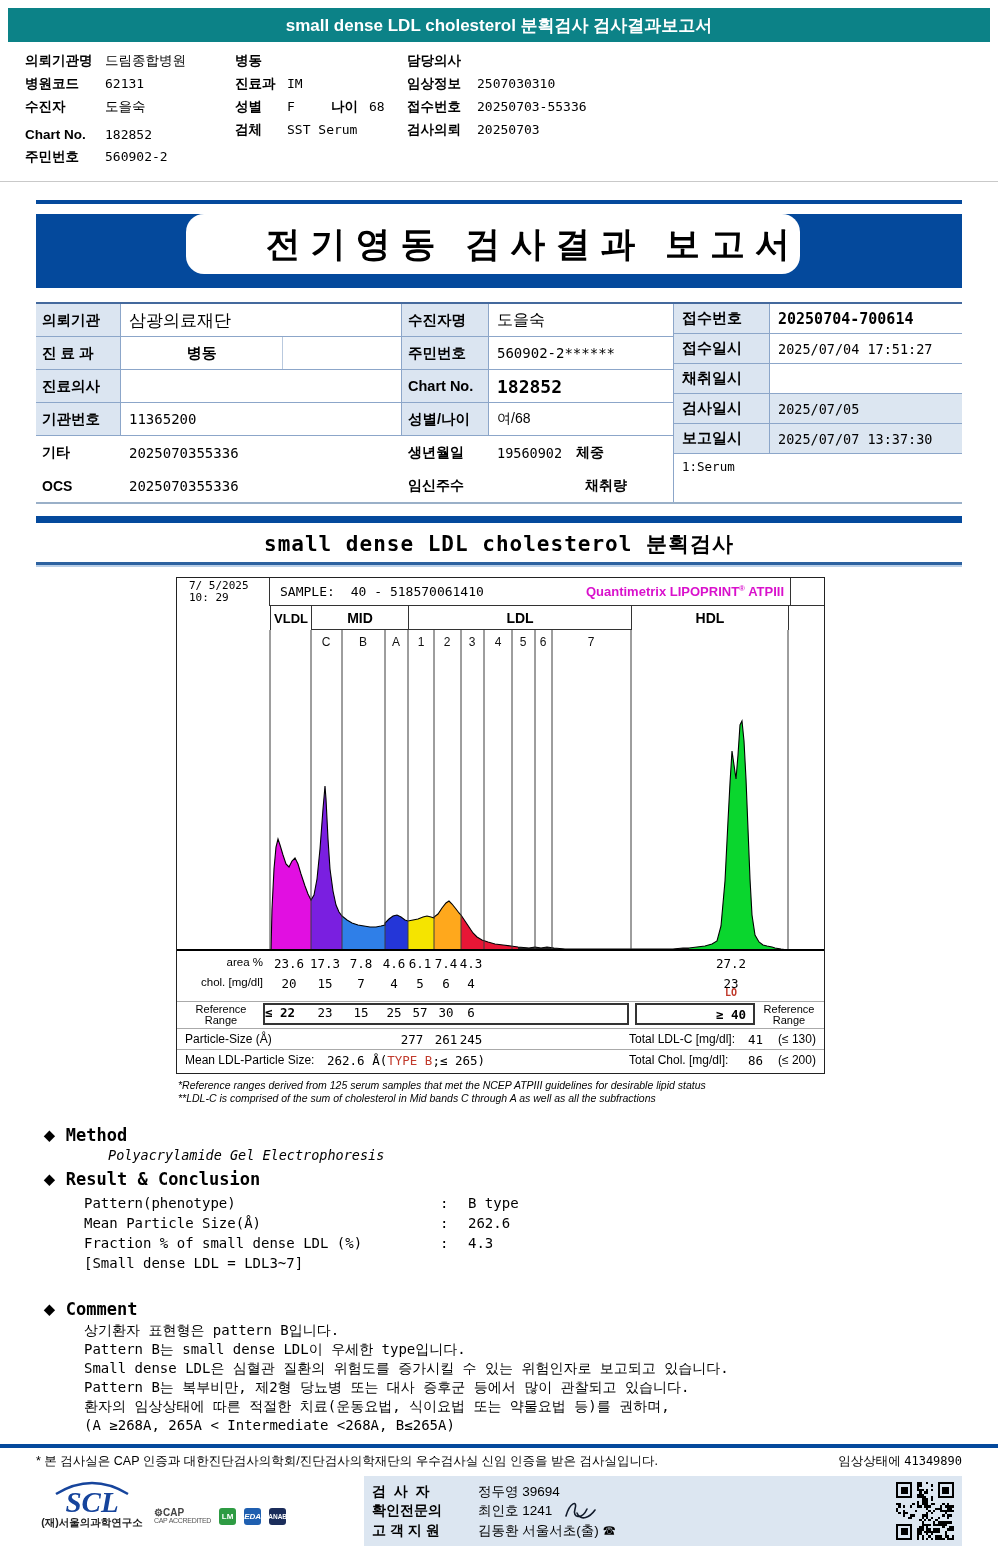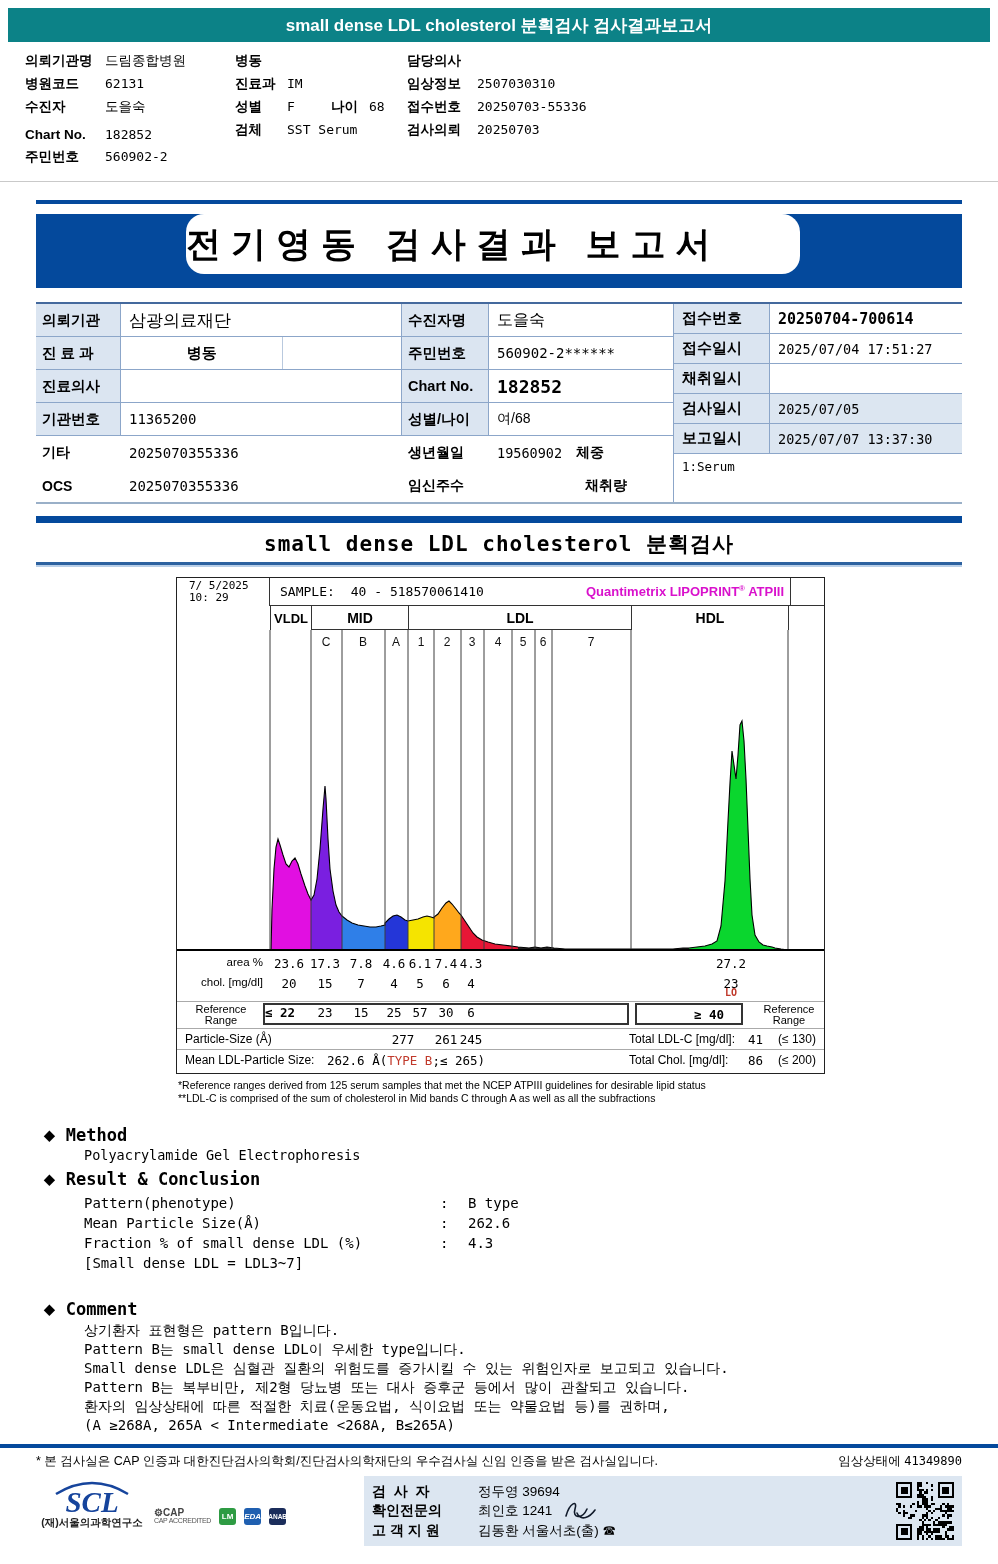--- a/index.html
+++ b/index.html
@@ -18,21 +18,21 @@
   .icol1 .ilab{width:80px}.icol2 .ilab{width:52px}.icol3 .ilab{width:70px}
   .ilab2{font-weight:bold;font-size:13.5px;width:38px;}
   .ival{font-family:"DejaVu Sans Mono",monospace;font-size:13px;}
   .ival.w{width:44px;}
 
   .line-blue{height:4px;background:#04499c;margin:18px 36px 0;}
 
   
   .banner{position:relative;height:74px;background:#04499c;margin:10px 36px 0;}
   .banner-inner{position:absolute;left:150px;right:162px;top:0;bottom:14px;background:#fff;
-                border-radius:18px;display:flex;align-items:center;justify-content:flex-start;}
+                border-radius:18px;display:flex;align-items:center;justify-content:flex-end;}
   .banner-title{font-size:35px;font-weight:bold;letter-spacing:10px;white-space:nowrap;}
 
   
   .mtable{display:flex;margin:14px 36px 0;border-top:2px solid #44699d;border-bottom:2px solid #9ab0c8;}
   .lt{width:637px;}
   .ltrow{display:flex;height:33px;border-bottom:1px solid #8ca6c9;box-sizing:border-box;}
   .ltrow.plain{border-bottom:none;}
   .lc{background:#dbe5f1;border-right:1px solid #8ca6c9;width:85px;display:flex;align-items:center;
       padding-left:6px;font-weight:bold;font-size:14.5px;box-sizing:border-box;}
   .lv1{width:281px;border-right:1px solid #8ca6c9;display:flex;align-items:center;
@@ -88,41 +88,41 @@
   .srow{position:relative;font-family:"DejaVu Sans Mono",monospace;font-size:12.5px;}
   .r1{height:20px}.r2{height:28px}.r3{height:26px;border-top:1px solid #aaa}
   .r4{height:20px;border-top:1px solid #aaa}.r5{height:23px;border-top:1px solid #aaa}
   .slabel{position:absolute;left:2px;width:84px;text-align:right;
           font-family:"Liberation Sans",sans-serif;font-size:11.5px;top:3px;}
   .slabel3{position:absolute;left:2px;width:84px;text-align:center;
            font-family:"Liberation Sans",sans-serif;font-size:11px;line-height:11px;top:2px;}
   .sv{position:absolute;width:46px;text-align:center;top:3px;}
   .lo{position:absolute;top:14px;color:#c0392b;font-size:10px;font-weight:bold;width:46px;text-align:center;}
   .refbox1{position:absolute;left:86px;width:366px;top:1px;height:22px;border:2px solid #333;box-sizing:border-box;}
-  .refbox2{position:absolute;left:458px;width:108px;top:1px;height:22px;border:2px solid #333;
+  .refbox2{position:absolute;left:458px;width:120px;top:1px;height:22px;border:2px solid #333;
            box-sizing:border-box;display:flex;align-items:center;justify-content:flex-end;
-           padding-right:17px;font-weight:bold;}
+           padding-right:7px;font-weight:bold;}
   .refR{position:absolute;left:578px;width:68px;text-align:center;top:2px;
         font-family:"Liberation Sans",sans-serif;font-size:11px;line-height:11px;}
   .slabel4{position:absolute;left:8px;top:3px;font-family:"Liberation Sans",sans-serif;font-size:12px;}
   .tlab{position:absolute;left:452px;top:3px;font-family:"Liberation Sans",sans-serif;font-size:12px;}
   .tval{position:absolute;left:556px;width:30px;text-align:right;top:3px;}
   .tref{position:absolute;left:594px;width:52px;text-align:center;top:3px;
         font-family:"Liberation Sans",sans-serif;font-size:12px;}
   .meanv{position:absolute;left:150px;top:3px;}
   .red{color:#c0392b;}
 
-  .fnotes{margin:5px 0 4px 178px;font-size:10.5px;line-height:13px;}
+  .fnotes{margin:5px 0 4px 178px;font-size:10.5px;line-height:13px;font-style:italic;}
 
   
   .shead{display:flex;align-items:center;gap:11px;margin:20px 0 0 44px;
          font-family:"DejaVu Sans Mono",monospace;font-weight:bold;font-size:17px;}
   .shead.tight{margin-top:6px;}
   .diamond{font-size:14px;font-family:"Liberation Sans",sans-serif;}
-  .sbody{margin-left:84px;font-family:"DejaVu Sans Mono",monospace;font-size:13.5px;margin-top:2px;}
+  .sbody{margin-left:108px;font-family:"DejaVu Sans Mono",monospace;font-size:13.5px;margin-top:2px;font-style:italic;}
   .rrow{display:flex;margin-left:84px;font-family:"DejaVu Sans Mono",monospace;font-size:14px;line-height:20px;}
   .rlab{width:356px}.rcolon{width:28px}
   .cline{margin-left:84px;font-family:"DejaVu Sans Mono",monospace;font-size:14px;line-height:19px;}
 
   
   .bbar{height:4px;background:#04499c;margin-top:9px;}
   .certrow{display:flex;justify-content:space-between;margin:5px 36px 0;font-size:12.5px;}
   .foot{display:flex;margin:6px 36px 0;gap:10px;height:70px;}
   .fleft{width:318px;display:flex;align-items:flex-start;padding-top:4px;}
   .scl-wrap{display:flex;flex-direction:column;align-items:center;width:112px;}
@@ -391,21 +391,21 @@
       <span class="sv" style="left:161px">15</span>
       <span class="sv" style="left:194px">25</span>
       <span class="sv" style="left:220px">57</span>
       <span class="sv" style="left:246px">30</span>
       <span class="sv" style="left:271px">6</span>
       <span class="refbox2">≥  40</span>
       <span class="refR"><span>Reference</span><br><span>Range</span></span>
     </div>
     <div class="srow r4">
       <span class="slabel4">Particle-Size (Å)</span>
-      <span class="sv" style="left:203px">277</span>
+      <span class="sv" style="left:212px">277</span>
       <span class="sv" style="left:246px">261</span>
       <span class="sv" style="left:271px">245</span>
       <span class="tlab">Total LDL-C [mg/dl]:</span>
       <span class="tval">41</span>
       <span class="tref">(≤ 130)</span>
     </div>
     <div class="srow r5">
       <span class="slabel4">Mean LDL-Particle Size:</span>
       <span class="meanv"><span>262.6 Å(</span><span class="red">TYPE B</span><span>;≤ 265)</span></span>
       <span class="tlab">Total Chol. [mg/dl]:</span>

